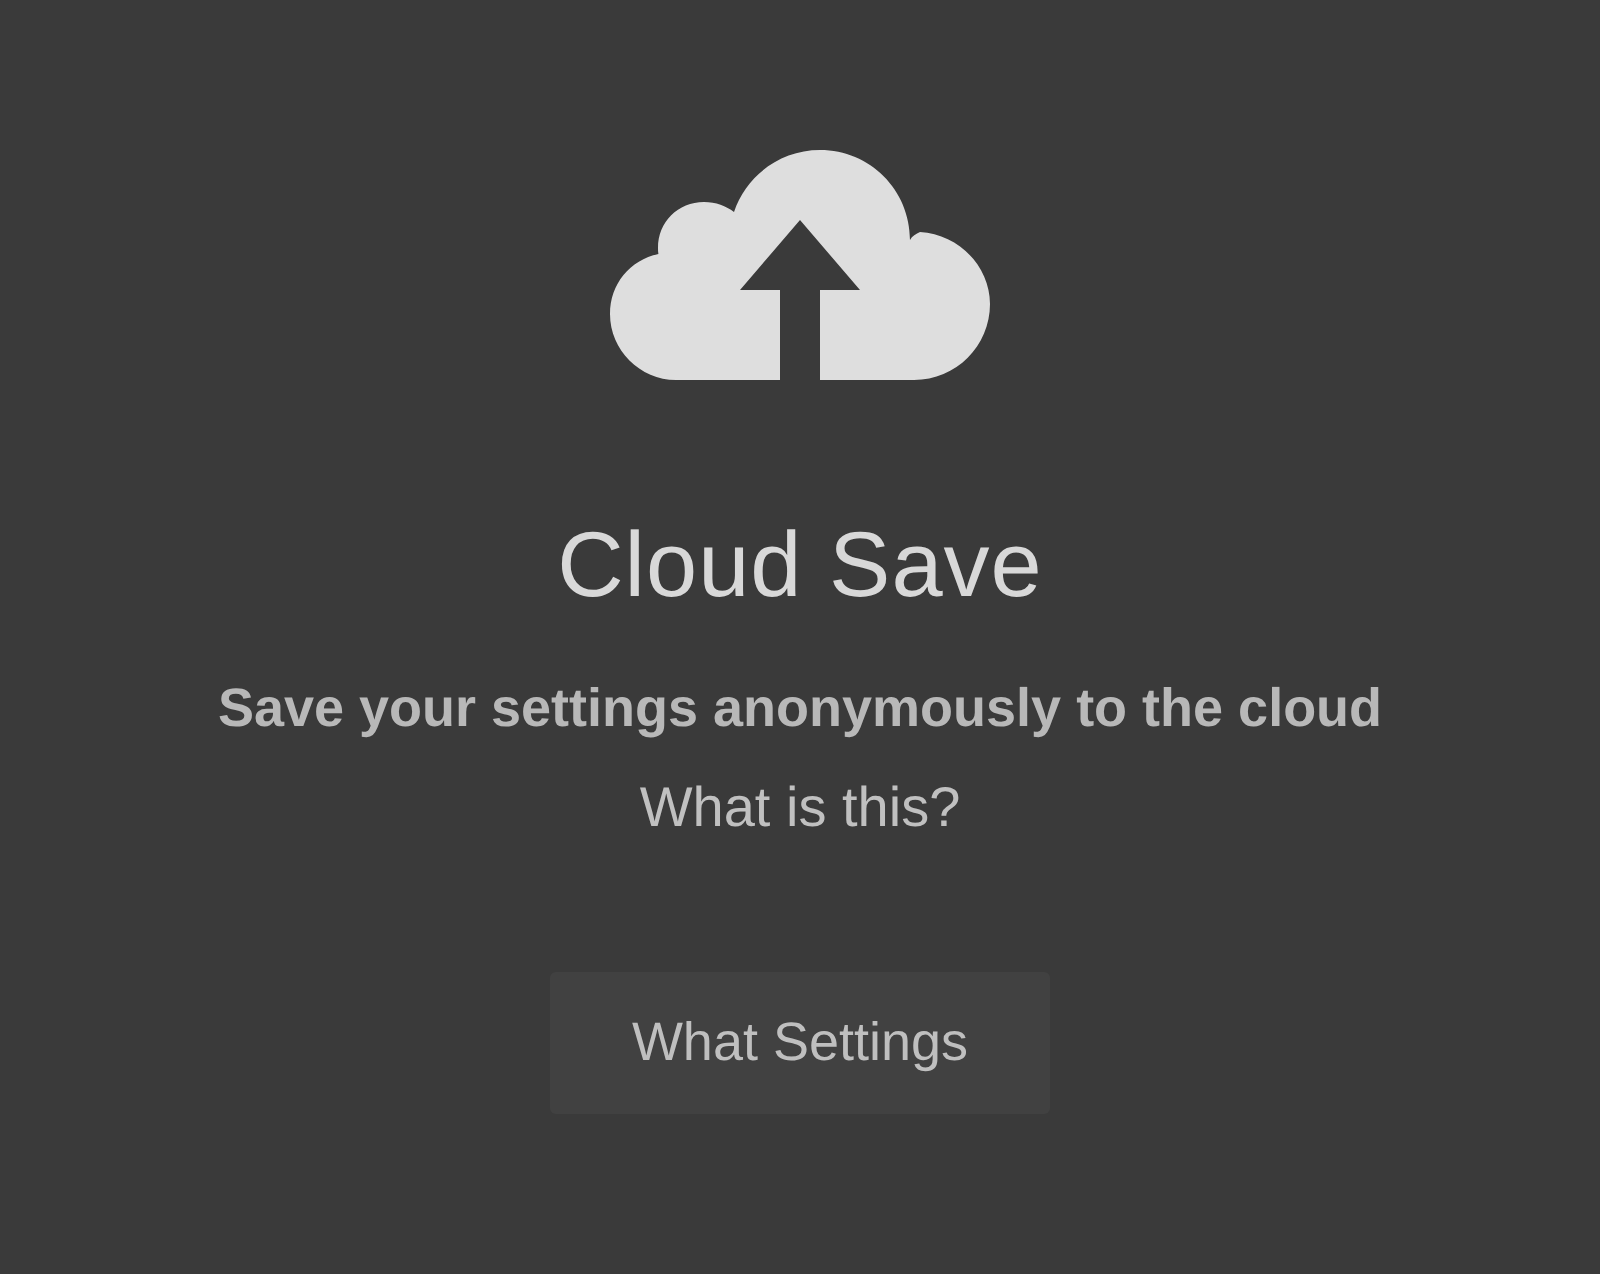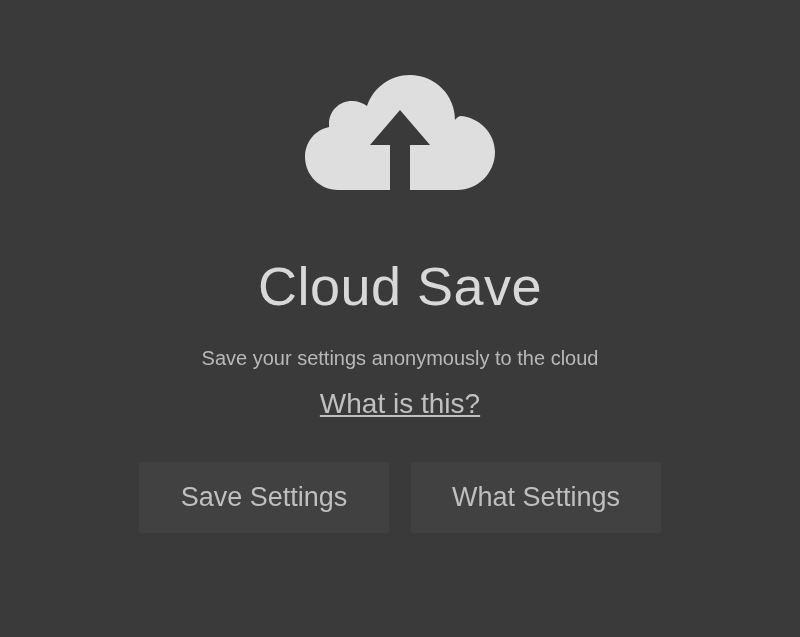--- a/index.html
+++ b/index.html
@@ -18,39 +18,38 @@
       justify-content: flex-start;
       padding-top: 70px;
       color: #c8c8c8;
     }
     .cloud-icon {
       width: 190px;
       height: 130px;
       margin-bottom: 55px;
     }
     .title {
-      font-size: 54px;
+      font-size: 46px;
       font-weight: 300;
       color: #d8d8d8;
       margin-bottom: 30px;
       letter-spacing: 0.5px;
     }
     .subtitle {
-      font-size: 20px;
-      font-weight: 400;
+      font-size: 27px;
+      font-weight: 700;
       color: #b8b8b8;
       margin-bottom: 18px;
     }
     .help-link {
       font-size: 28px;
       font-weight: 300;
       color: #c0c0c0;
-      text-decoration: underline;
       cursor: pointer;
-      margin-bottom: 42px;
+      margin-bottom: 66px;
     }
     .button-row {
       display: flex;
       gap: 22px;
     }
     .btn {
       background-color: rgba(255, 255, 255, 0.04);
       border: none;
       color: #bfbfbf;
       font-size: 27px;
@@ -95,15 +94,14 @@
   </svg>
 </div>
 
 <h1 class="title">Cloud Save</h1>
 
 <p class="subtitle">Save your settings anonymously to the cloud</p>
 
 <a class="help-link">What is this?</a>
 
 <div class="button-row">
-  <button class="btn">Save Settings</button>
   <button class="btn">What Settings</button>
 </div>
 
 </body></html>

